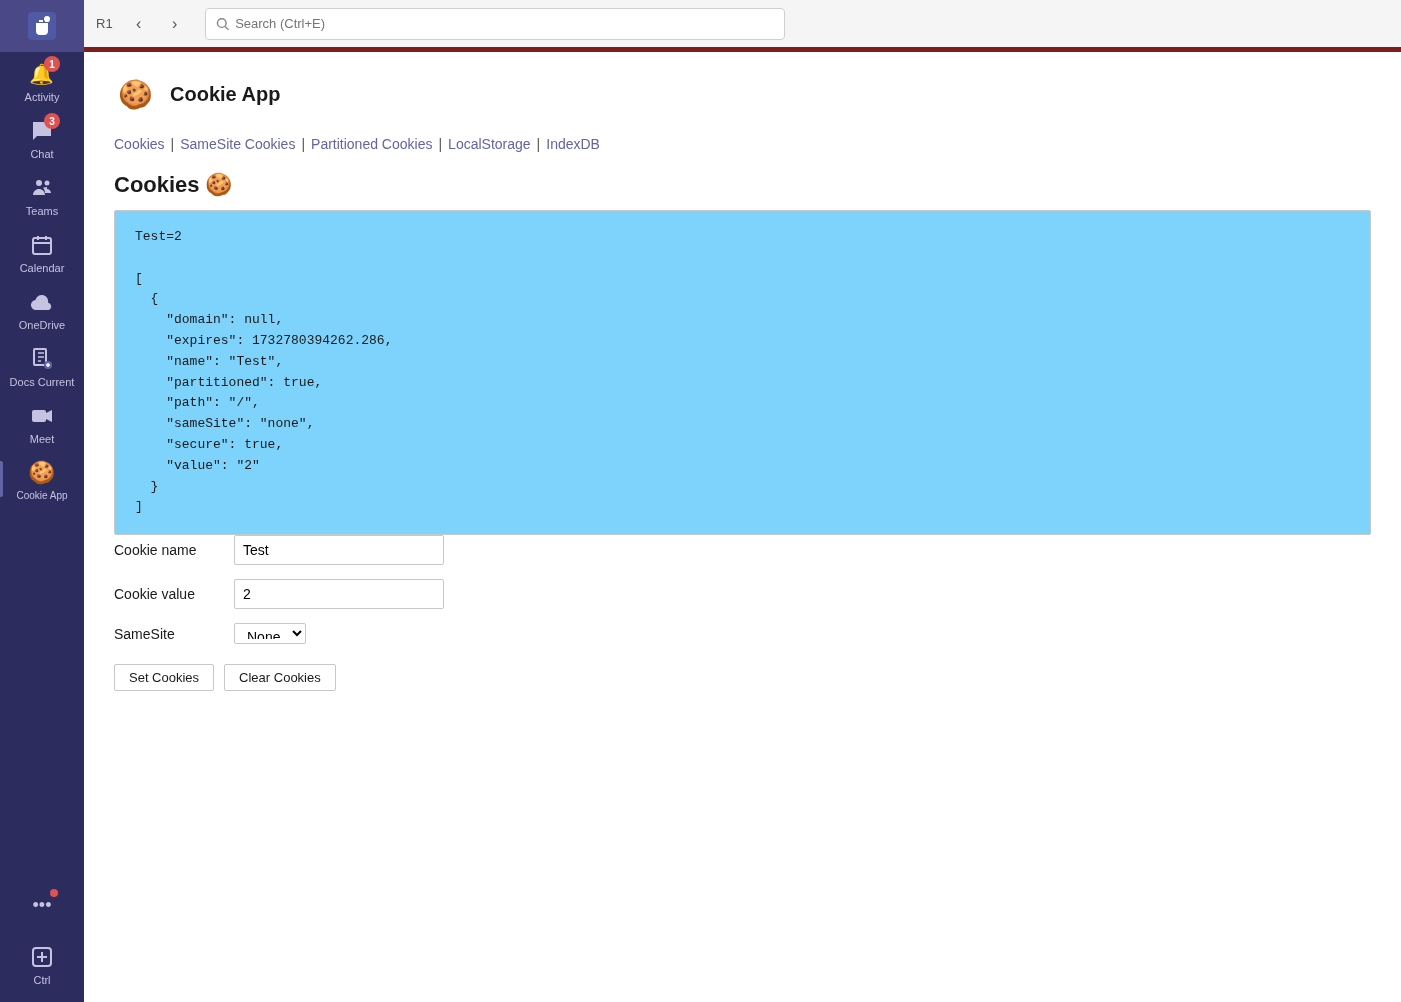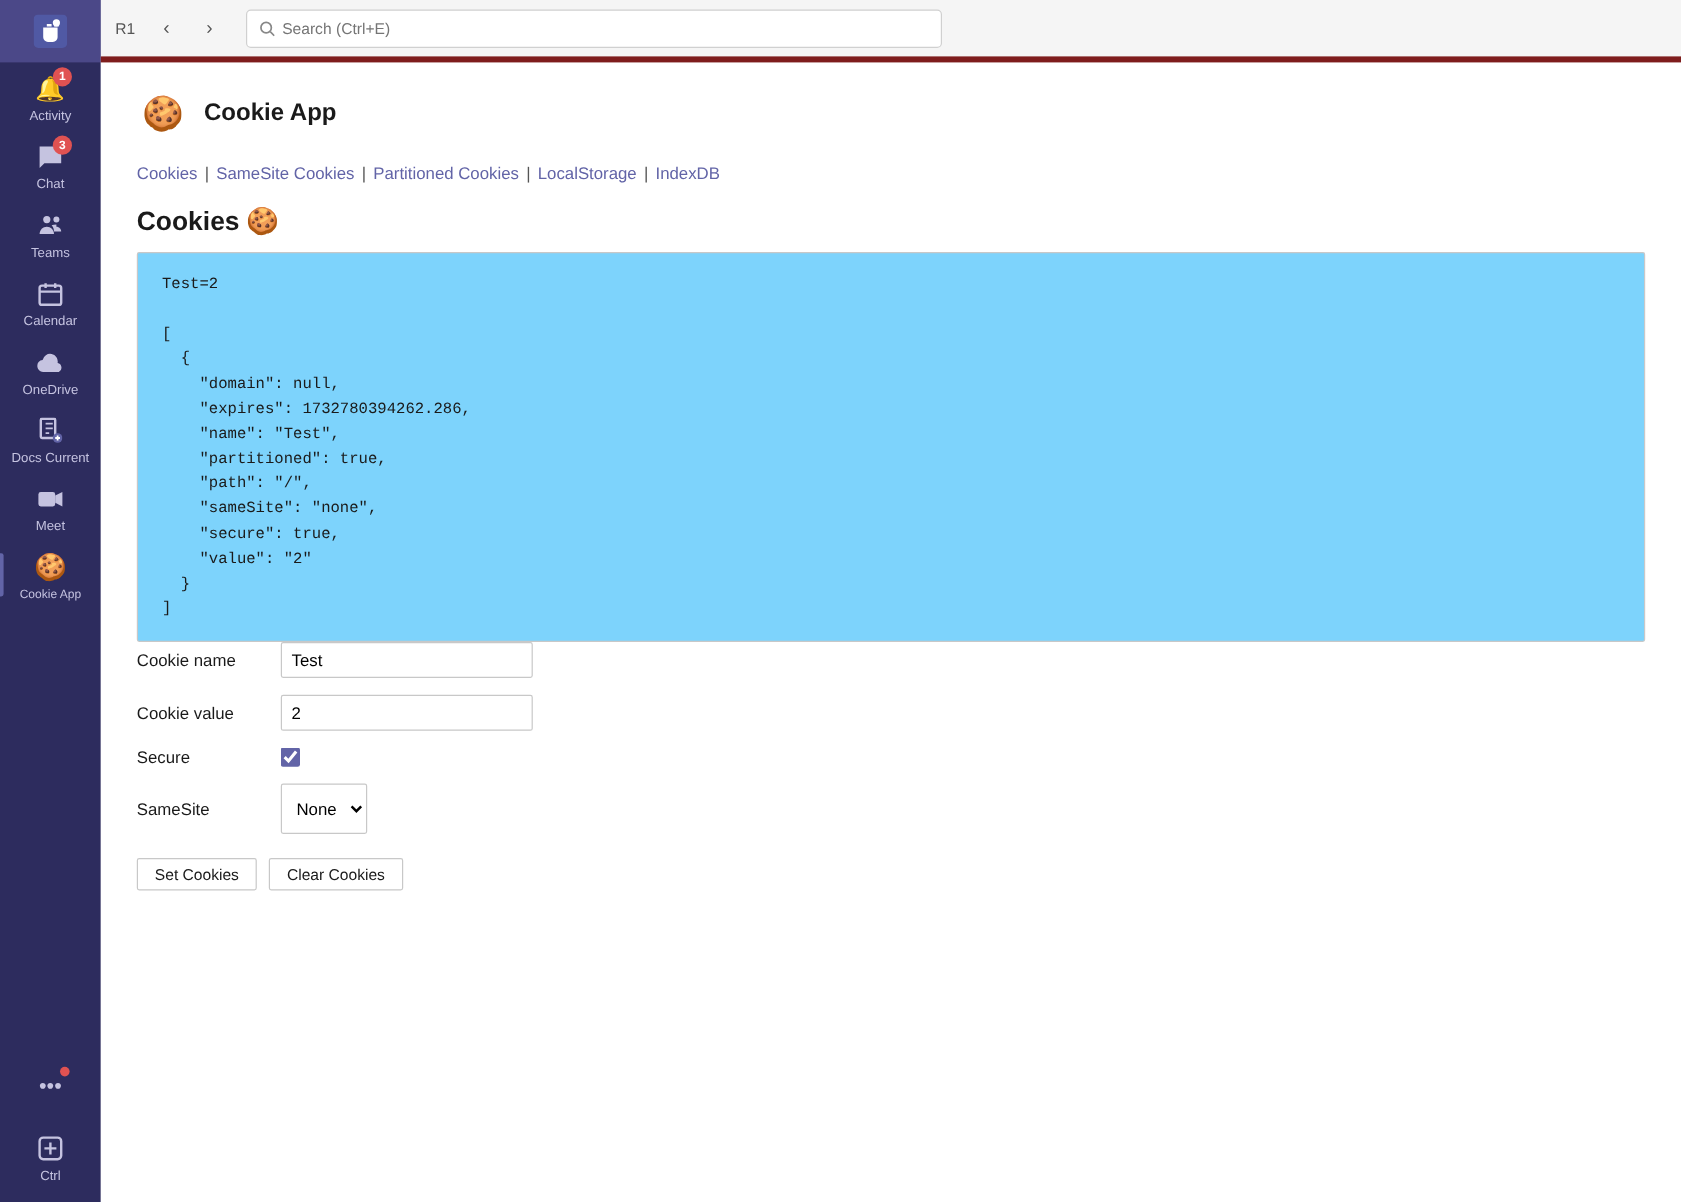--- a/index.html
+++ b/index.html
@@ -265,21 +265,21 @@
       cursor: pointer;
       accent-color: #6264a7;
     }
 
     
     .samesite-select {
       border: 1px solid #c8c8c8;
       border-radius: 2px;
       padding: 4px 8px;
       font-size: 14px;
-      height: 42px;
+      height: 21px;
       background: white;
       cursor: pointer;
       outline: none;
     }
 
     
     .button-row {
       display: flex;
       gap: 10px;
       margin-top: 20px;
@@ -458,24 +458,20 @@
   <div class="form-row">
     <label class="form-label">Cookie name</label>
     <input type="text" class="form-input" value="Test" style="">
   </div>
 
   <div class="form-row">
     <label class="form-label">Cookie value</label>
     <input type="text" class="form-input" value="2" style="">
   </div>
 
-  <div class="secure-row">
-    <span class="secure-label">Secure</span>
-    <input type="checkbox" class="secure-checkbox" checked="" style="">
-  </div>
 
   <div class="form-row">
     <label class="form-label">SameSite</label>
     <select class="samesite-select">
       <option value="None">None</option>
       <option value="Lax">Lax</option>
       <option value="Strict">Strict</option>
     </select>
   </div>
 

